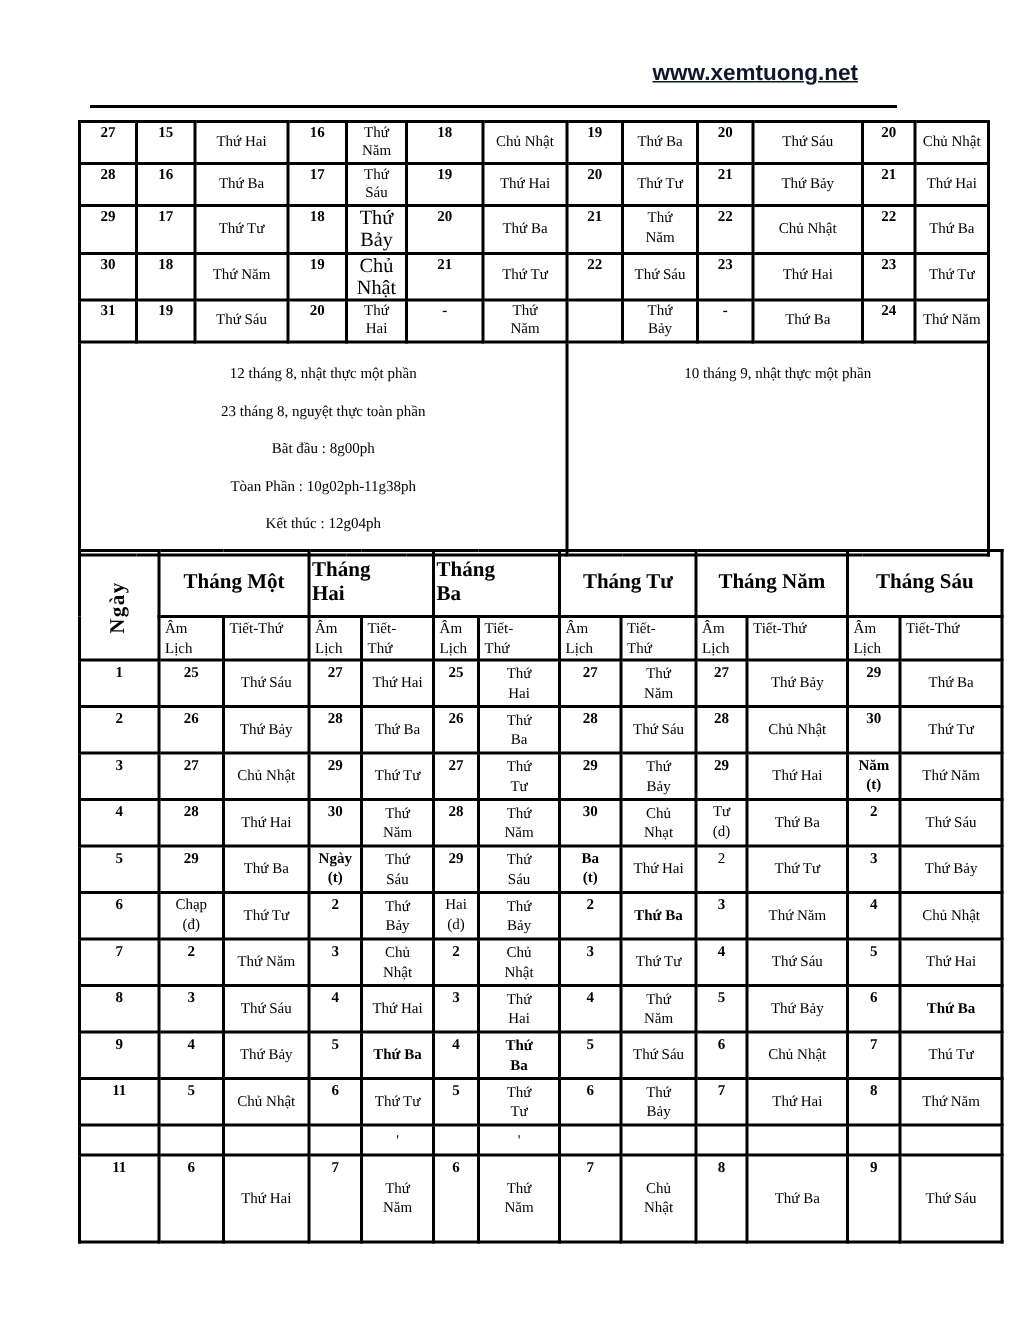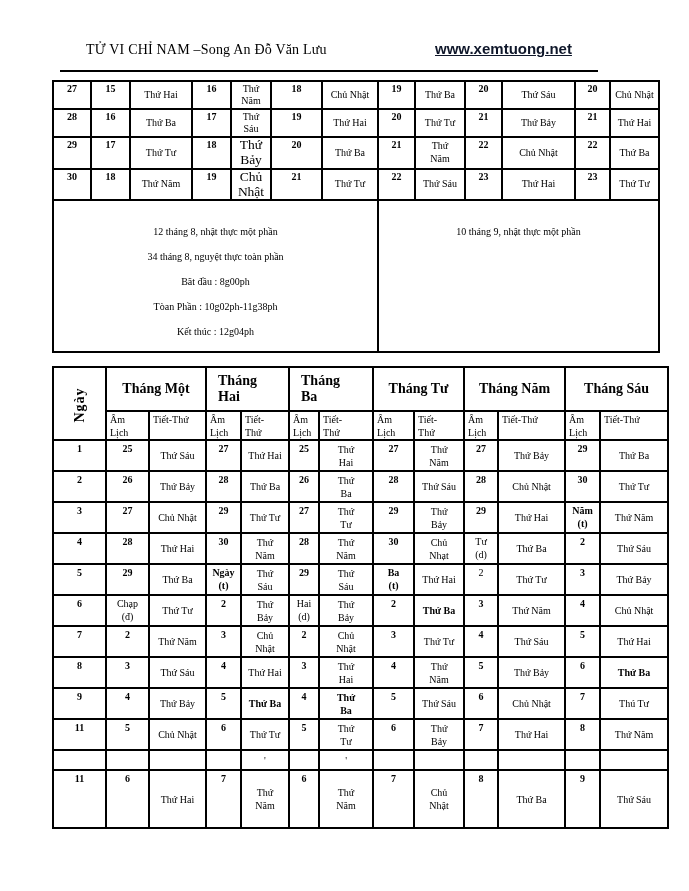--- a/index.html
+++ b/index.html
@@ -22,47 +22,46 @@
   .toptbl td { font-size:10px; line-height:1.25; text-align:center; white-space:pre-line; }
   #top-body tr { height:28px; }
 
   td.num { vertical-align:top; padding-top:1px; }
   td.wd  { vertical-align:middle; padding:0 2px; }
   td.bold { font-weight:bold; }
   td.normal { font-weight:normal; }
   td.lg { font-size:13.5px; line-height:1.1; }
 
   tr.ecl { height:88px; }
-  .ecl-cell { vertical-align:top; text-align:center; font-size:13px; line-height:16.5px; padding-top:12px; }
+  .ecl-cell { vertical-align:top; text-align:center; font-size:13px; line-height:16.5px; padding-top:2px; }
 
   
   .title { position:absolute; left:101px; top:318px; font-size:19px; font-weight:bold; letter-spacing:0.3px; }
 
   
   .yrtbl { position:absolute; left:52px; top:366px; width:615px; }
   .yrtbl thead tr.mrow { height:44px; }
   .yrtbl thead tr.srow { height:16px; }
   .mh { font-size:14px; font-weight:bold; vertical-align:middle; 
         white-space:pre-line; line-height:1.15; }
-  .mh.wrapleft { text-align:left; padding-left:11px; }
+  .mh.wrapleft { text-align:left; padding-left:1px; }
   .ngay-th { vertical-align:middle; text-align:center; }
   .vert { display:inline-block; transform:rotate(-90deg); font-weight:bold; font-size:14px; letter-spacing:1px; }
   .sub { font-size:10px; font-weight:normal; text-align:left; vertical-align:top;
          padding:1px 2px 0 3px; white-space:pre-line; line-height:1.3; }
   .yrtbl tbody tr { height:31px; }
   .yrtbl tbody tr:nth-child(11) { height:20px; }
   .yrtbl tbody tr:nth-child(12) { height:58px; }
   .yrtbl td { font-size:10px; text-align:center; white-space:pre-line; line-height:1.3; }
 </style>
 </head>
 <body>
 
 <div class="page">
 
-  <div class="hdr-title">TỬ VI CHỈ NAM –Song An Đỗ Văn Lưu</div>
   <a href="#" class="hdr-link">www.xemtuong.net</a>
   <div class="hdr-rule"></div>
 
   <table class="toptbl">
     <colgroup>
       <col style="width:38px">
         <col style="width:39px">
         <col style="width:62px">
       <col style="width:39px">
         <col style="width:40px">
@@ -134,26 +133,44 @@
 Nhật</td>
           <td class="num bold">21</td>
           <td class="wd normal">Thứ Tư</td>
           <td class="num bold">22</td>
           <td class="wd normal">Thứ Sáu</td>
           <td class="num bold">23</td>
           <td class="wd normal">Thứ Hai</td>
           <td class="num bold">23</td>
           <td class="wd normal">Thứ Tư</td>
         </tr>
+        <tr>
+          <td class="num bold">31</td>
+          <td class="num bold">19</td>
+          <td class="wd normal">Thứ Sáu</td>
+          <td class="num bold">20</td>
+          <td class="wd normal">Thứ
+Hai</td>
+          <td class="num bold">-</td>
+          <td class="wd normal">Thứ
+Năm</td>
+          <td class="num normal"></td>
+          <td class="wd normal">Thứ
+Bảy</td>
+          <td class="num bold">-</td>
+          <td class="wd normal">Thứ Ba</td>
+          <td class="num bold">24</td>
+          <td class="wd normal">Thứ Năm</td>
+        </tr>
       </tbody>
     <tbody>
       <tr class="ecl">
         <td colspan="7" class="ecl-cell">
           <div>12 tháng 8, nhật thực một phần</div>
-          <div>34 tháng 8, nguyệt thực toàn phần</div>
+          <div>23 tháng 8, nguyệt thực toàn phần</div>
           <div>Bãt đầu : 8g00ph</div>
           <div>Tòan Phần : 10g02ph-11g38ph</div>
           <div>Kết thúc : 12g04ph</div>
         </td>
         <td colspan="6" class="ecl-cell">
           <div>10 tháng 9, nhật thực một phần</div>
         </td>
       </tr>
     </tbody>
   </table>

